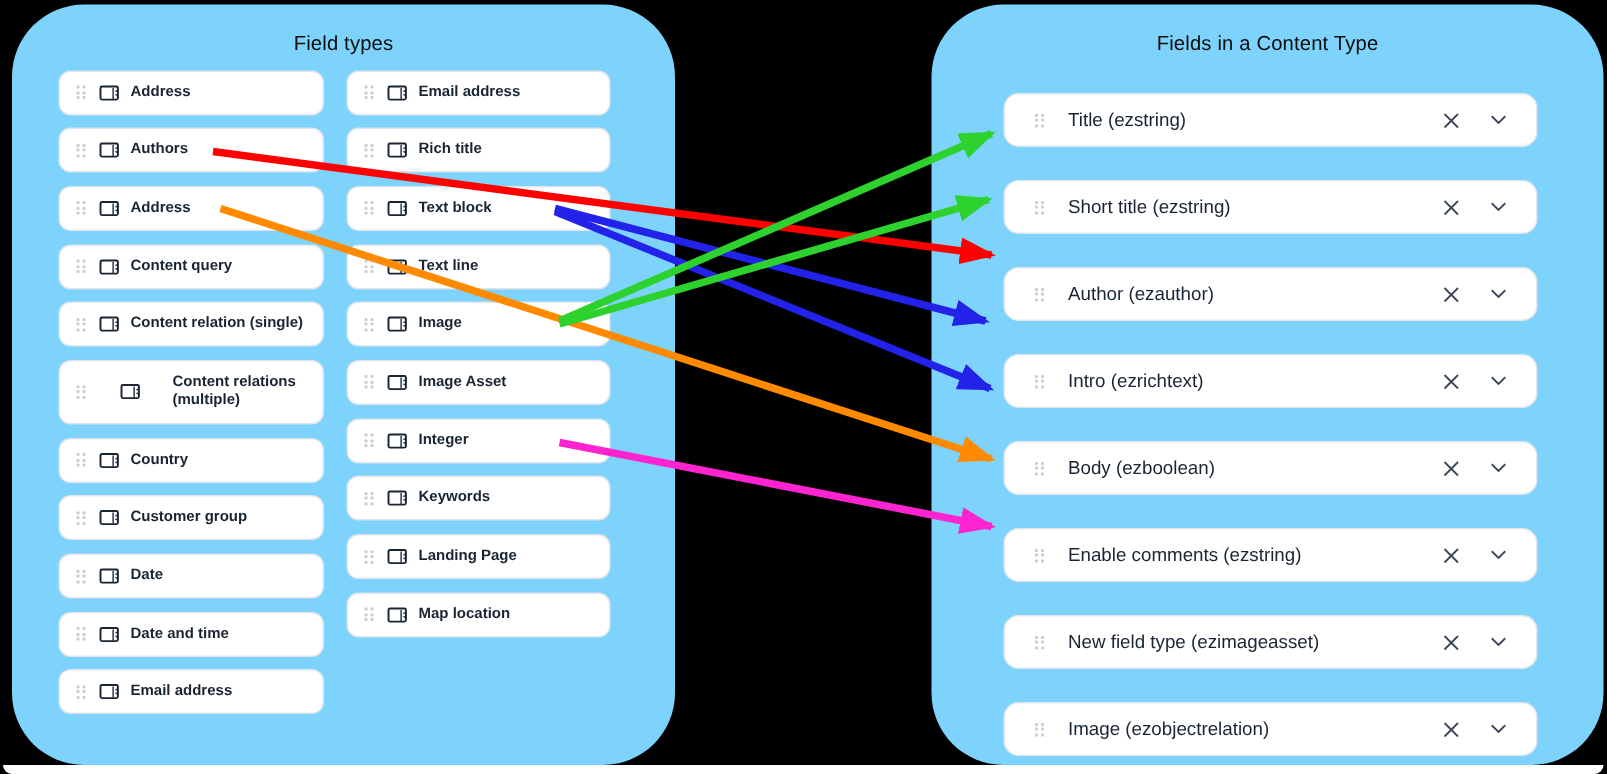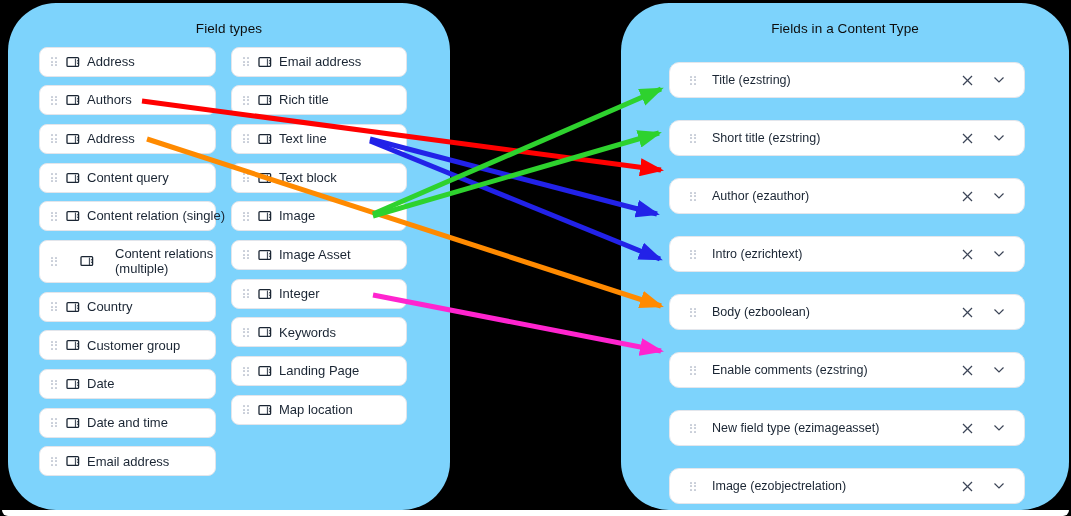--- a/index.html
+++ b/index.html
@@ -52,22 +52,22 @@
     display:grid;
     grid-template-columns:repeat(2, 2px);
     grid-auto-rows:2px;
     gap:1.5px 2px;
     margin-right:9px;
     flex:0 0 auto;
   }
   .drag-handle i { background:#c9ced8; border-radius:0.5px; }
   .ft-icon { flex:0 0 auto; margin-right:7px; display:flex; }
   .ft-label {
-    font-size:13px;
-    font-weight:400;
+    font-size:10px;
+    font-weight:700;
     color:#1a2533;
     white-space:nowrap;
     line-height:1.2;
   }
   .ft-card.tall .ft-label { white-space:normal; width:110px; }
   
   .ct-list {
     position:absolute;
     left:48px; top:59px;
     width:356px;
@@ -383,40 +383,40 @@
           <i></i>
         </span>
         <span class="ft-icon">
           <svg width="14" height="12" viewBox="0 0 14 12">
             <rect x="1" y="1.6" width="11.6" height="8.8" rx="1" fill="none" stroke="#1a2533" stroke-width="1.3"></rect>
             <line x1="9.4" y1="2.6" x2="9.4" y2="10" stroke="#1a2533" stroke-width="0.9"></line>
             <path d="M10.5 5.2 l1.1 -1.2 l1.1 1.2 z" fill="#1a2533"></path>
             <path d="M10.5 6.8 l1.1 1.2 l1.1 -1.2 z" fill="#1a2533"></path>
           </svg>
         </span>
+        <span class="ft-label">Text block</span>
+      </div>
+      <div class="ft-card">
+        <span class="drag-handle">
+          <i></i>
+          <i></i>
+          <i></i>
+          <i></i>
+          <i></i>
+          <i></i>
+        </span>
+        <span class="ft-icon">
+          <svg width="14" height="12" viewBox="0 0 14 12">
+            <rect x="1" y="1.6" width="11.6" height="8.8" rx="1" fill="none" stroke="#1a2533" stroke-width="1.3"></rect>
+            <line x1="9.4" y1="2.6" x2="9.4" y2="10" stroke="#1a2533" stroke-width="0.9"></line>
+            <path d="M10.5 5.2 l1.1 -1.2 l1.1 1.2 z" fill="#1a2533"></path>
+            <path d="M10.5 6.8 l1.1 1.2 l1.1 -1.2 z" fill="#1a2533"></path>
+          </svg>
+        </span>
         <span class="ft-label">Text line</span>
-      </div>
-      <div class="ft-card">
-        <span class="drag-handle">
-          <i></i>
-          <i></i>
-          <i></i>
-          <i></i>
-          <i></i>
-          <i></i>
-        </span>
-        <span class="ft-icon">
-          <svg width="14" height="12" viewBox="0 0 14 12">
-            <rect x="1" y="1.6" width="11.6" height="8.8" rx="1" fill="none" stroke="#1a2533" stroke-width="1.3"></rect>
-            <line x1="9.4" y1="2.6" x2="9.4" y2="10" stroke="#1a2533" stroke-width="0.9"></line>
-            <path d="M10.5 5.2 l1.1 -1.2 l1.1 1.2 z" fill="#1a2533"></path>
-            <path d="M10.5 6.8 l1.1 1.2 l1.1 -1.2 z" fill="#1a2533"></path>
-          </svg>
-        </span>
-        <span class="ft-label">Text block</span>
       </div>
       <div class="ft-card">
         <span class="drag-handle">
           <i></i>
           <i></i>
           <i></i>
           <i></i>
           <i></i>
           <i></i>
         </span>

